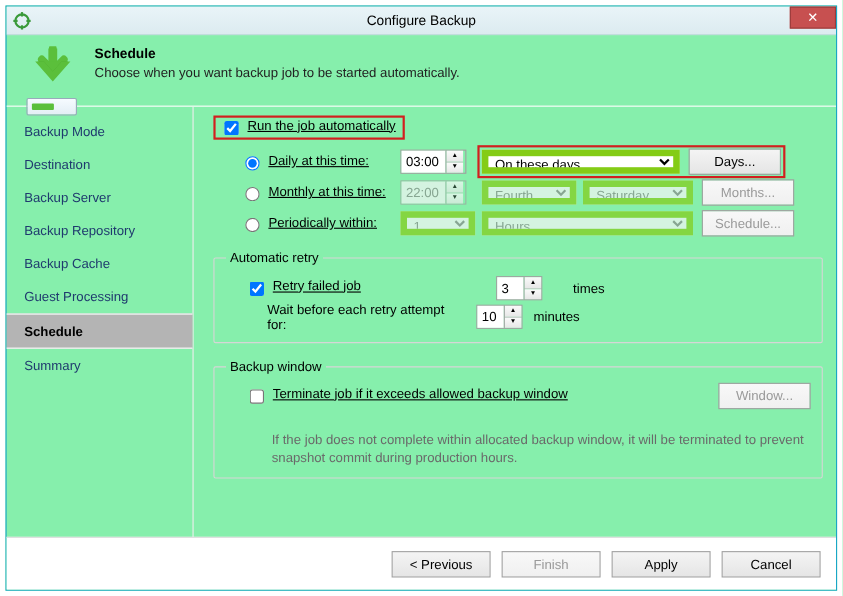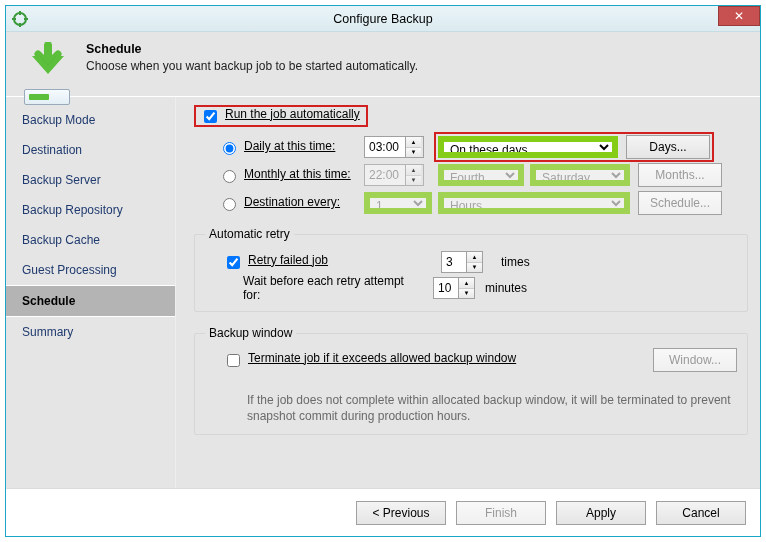--- a/index.html
+++ b/index.html
@@ -1,17 +1,17 @@
 <!DOCTYPE html>
 <html><head>
 <meta charset="utf-8">
 <style>
   * { box-sizing: border-box; font-family: "Segoe UI", Tahoma, sans-serif; font-size: 12px; }
   body { margin:0; padding:5px; background:#fff; width:766px; height:542px; }
-  .window { width:756px; height:532px; border:1px solid #1aa6c6; background:#e5e5e5; position:relative; }
+  .window { width:756px; height:532px; border:1px solid #1aa6c6; background:#86efac; position:relative; }
   .titlebar { height:26px; background:linear-gradient(#e9f4f8,#dcebf0); border-bottom:1px solid #c7dbe2; position:relative; display:flex; align-items:center; }
   .title-icon { width:16px; height:16px; margin:0 6px; }
   .title-text { position:absolute; left:0; right:0; text-align:center; color:#000; font-size:12.5px; }
   .close-btn { position:absolute; right:0; top:0; width:42px; height:20px; background:#c75050; color:#fff; display:flex; align-items:center; justify-content:center; border:1px solid #9a3b3b; font-size:13px; line-height:1; }
   .header { padding:10px 18px 6px 18px; display:flex; gap:14px; border-bottom:1px solid #ffffff; }
   .header-icon { width:48px; height:48px; flex:none; position:relative; }
   .header-text .h1 { font-weight:bold; font-size:12.5px; margin-bottom:3px; }
   .header-text .h2 { font-size:12px; color:#222; }
   .usb { width:46px; height:16px; border:1px solid #9ab; border-radius:2px; background:linear-gradient(#f6fbff,#e3eef5); margin-top:4px; position:relative; }
   .usb:before { content:""; position:absolute; left:4px; top:4px; width:20px; height:6px; background:#5bbf3b; border-radius:1px; }
@@ -139,33 +139,33 @@
         <div style="width:6px"></div>
         <select disabled="" style="width:100px"><option>Saturday</option></select>
         <div style="width:8px"></div>
         <button class="btn disabled" style="width:84px">Months...</button>
       </div>
 
       <div class="row">
         <div class="radio-col">
           <label>
               <input type="radio" name="sched" style="">
-              <span>Destination every:</span>
+              <span>Periodically within:</span>
             </label>
         </div>
         <select disabled="" style="width:68px"><option>1</option></select>
         <div style="width:6px"></div>
         <select disabled="" style="width:192px"><option>Hours</option></select>
         <div style="width:8px"></div>
         <button class="btn disabled" style="width:84px">Schedule...</button>
       </div>
 
       <fieldset style="margin-top:10px">
         <legend>Automatic retry</legend>
-        <div class="row" style="height:26px; gap:18px; padding-left:18px;">
+        <div class="row" style="height:26px; gap:28px; padding-left:18px;">
           <label style="width:200px">
             <input type="checkbox" checked="" style="">
             <span>Retry failed job</span>
           </label>
           <div class="small-spin">
             <input value="3" style="">
             <div class="spinner">
                 <div>▲</div>
                 <div>▼</div>
               </div>

